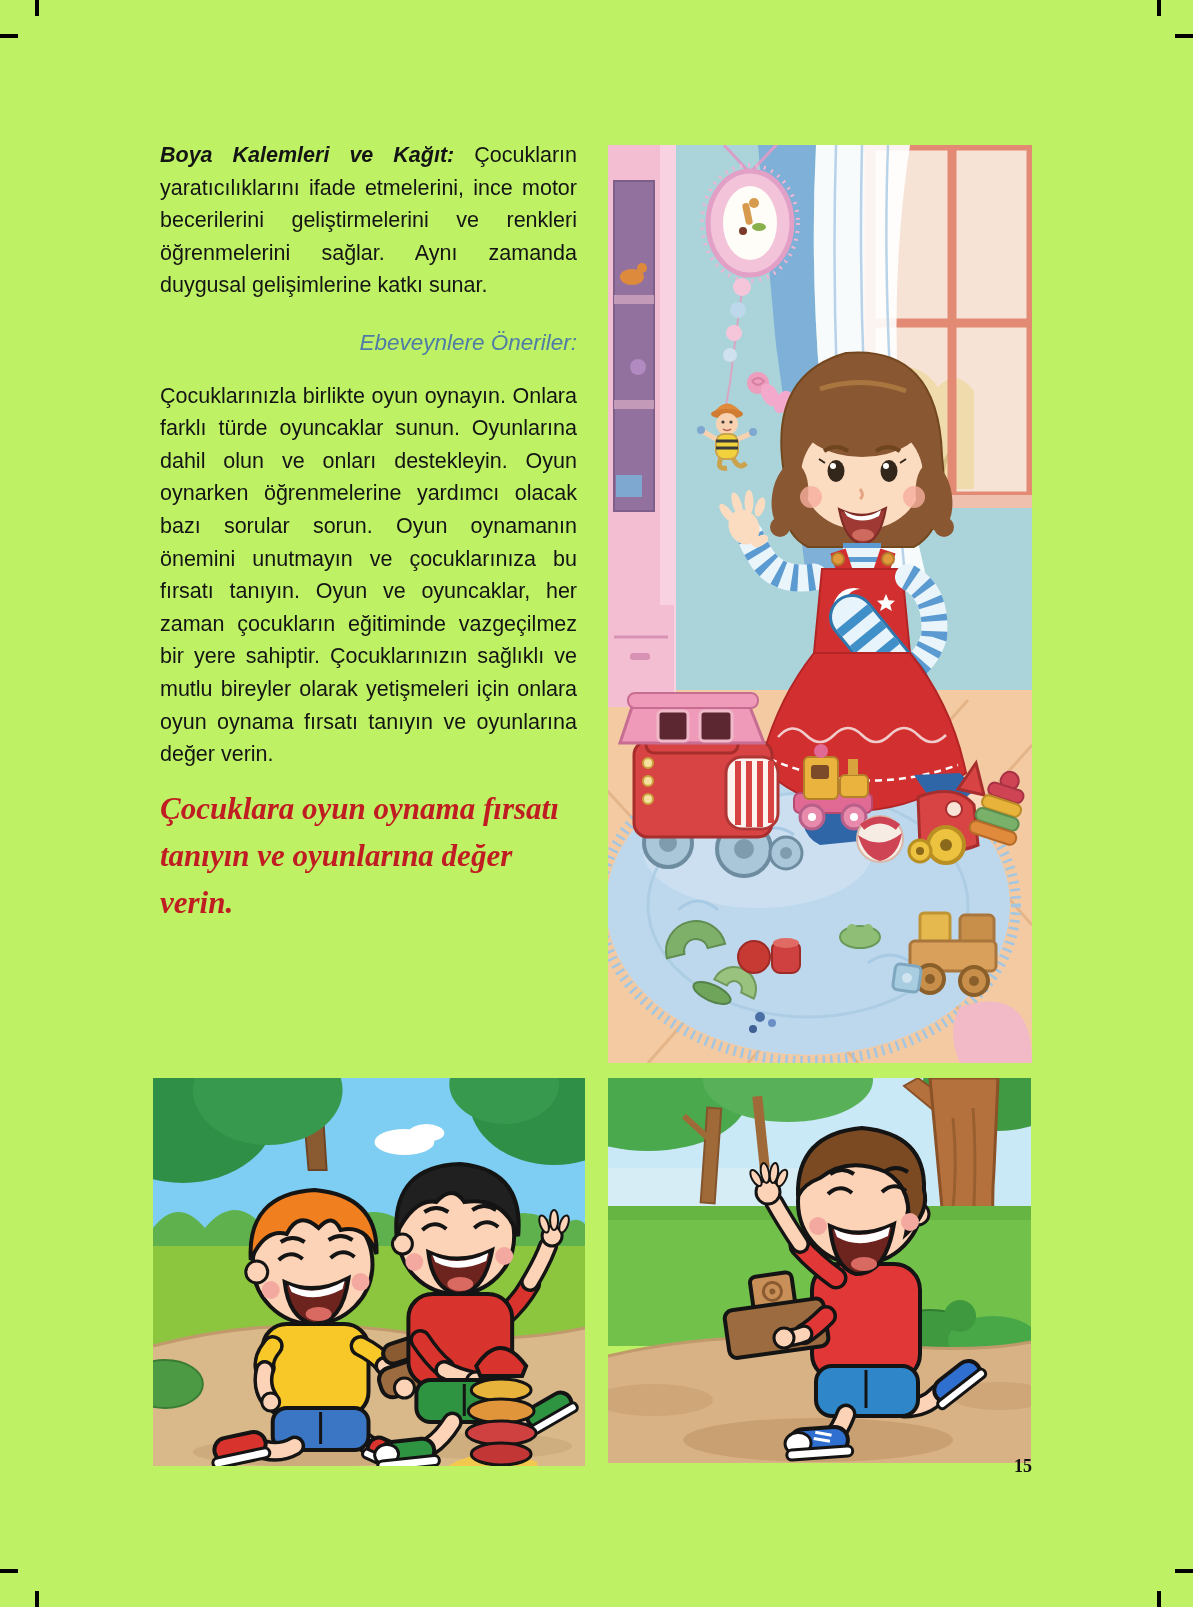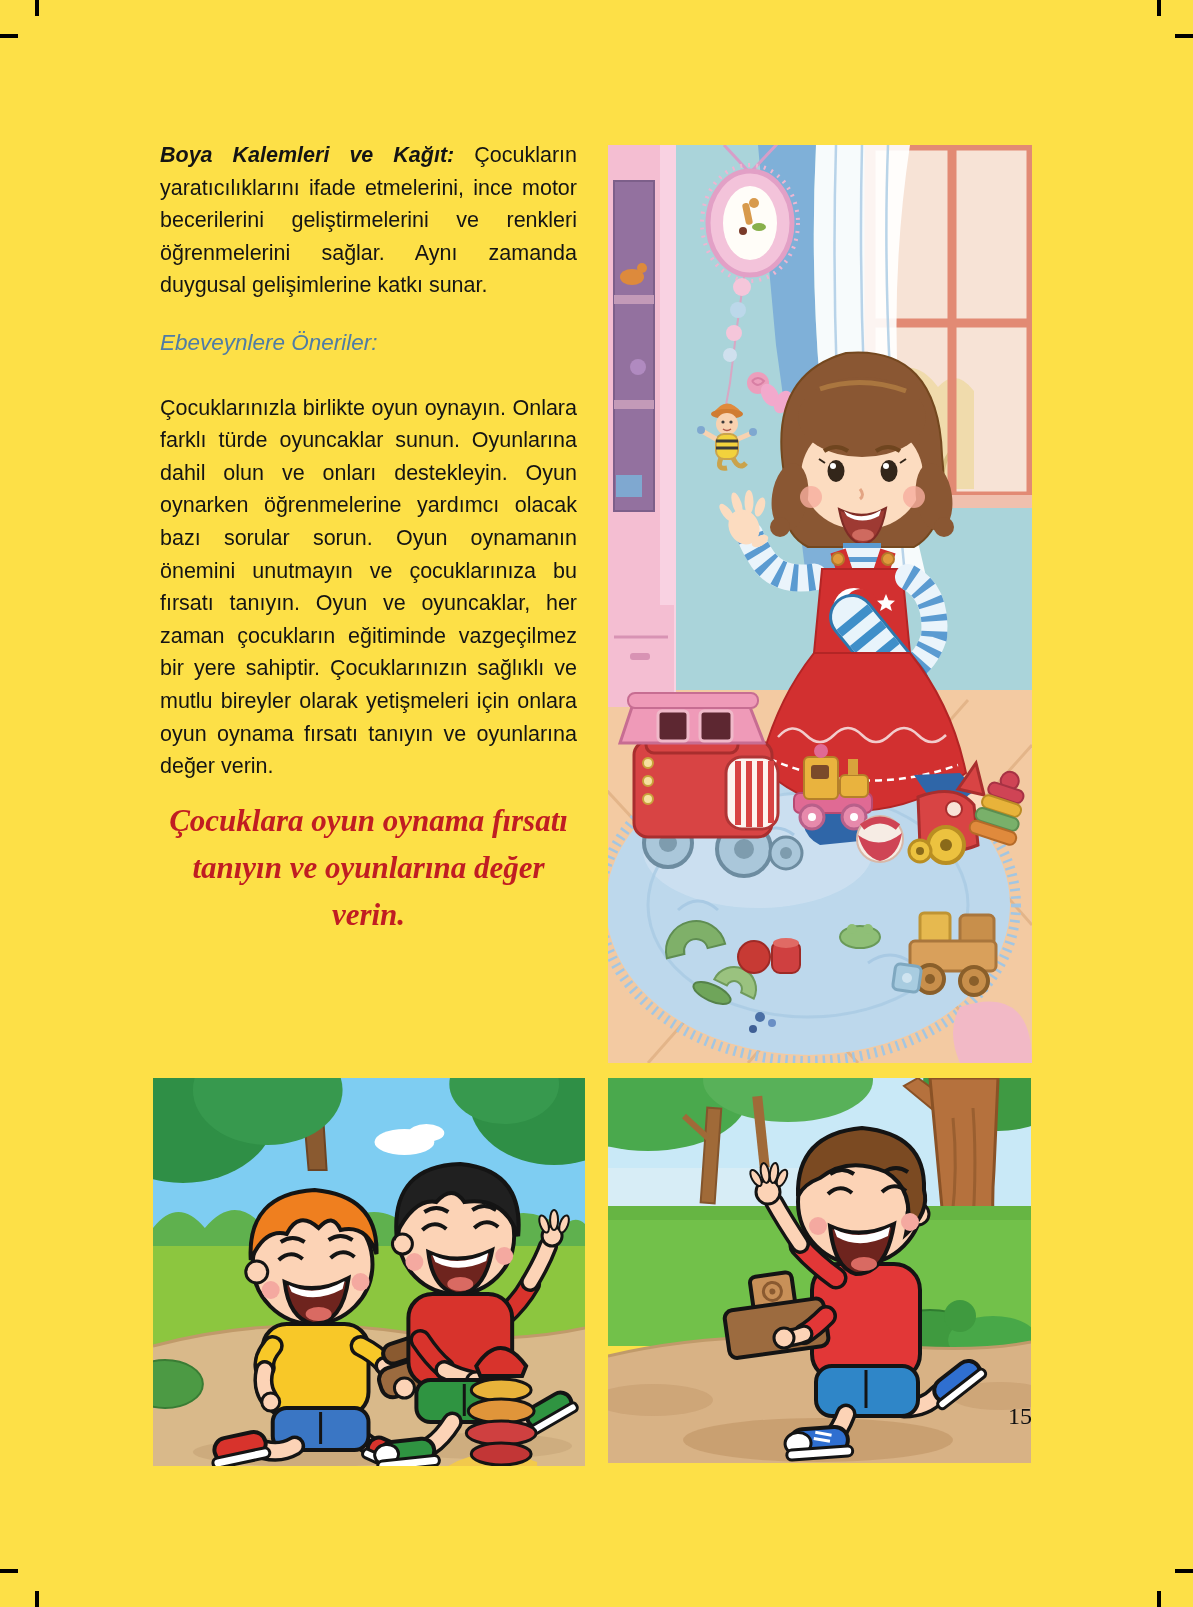--- a/index.html
+++ b/index.html
@@ -1,44 +1,44 @@
 <!DOCTYPE html>
 <html><head>
 <meta charset="utf-8">
 <style>
   html,body{margin:0;padding:0;background:#e8e8e8;}
   .sheet{
-    position:relative;width:1193px;height:1607px;background:#fde047;
+    position:relative;width:1193px;height:1607px;background:#bef264;
     margin:0 auto;overflow:hidden;
     font-family:"Liberation Sans",sans-serif;
   }
   .crop{position:absolute;background:#000;}
   .textcol{
     position:absolute;left:160px;top:139px;width:417px;
     color:#141414;font-size:21.5px;line-height:32.6px;text-align:justify;
   }
   .textcol p{margin:0;}
   .lead{font-weight:bold;font-style:italic;}
   .subhead{
     font-style:italic;color:#4f7ca6;font-size:22.5px;font-weight:normal;
-    margin:25px 0 32px 0;text-align:left;
+    margin:25px 0 20px 0;text-align:right;
   }
   .pullquote{
-    margin-top:14px;text-align:center;
+    margin-top:14px;text-align:left;
     font-family:"Liberation Serif",serif;font-weight:bold;font-style:italic;
     font-size:31px;line-height:47px;color:#c01d22;
   }
   .fig{position:absolute;overflow:hidden;}
   .fig svg{display:block;width:100%;height:100%;}
   .fig-main{left:608px;top:145px;width:424px;height:918px;}
   .fig-bl{left:153px;top:1078px;width:432px;height:388px;}
   .fig-br{left:608px;top:1078px;width:423px;height:385px;}
   .pagenum{
-    position:absolute;top:1403px;right:161px;
-    font-family:"Liberation Serif",serif;font-weight:normal;font-size:24px;color:#111;
+    position:absolute;top:1456px;right:161px;
+    font-family:"Liberation Serif",serif;font-weight:bold;font-size:18px;color:#111;
   }
 </style>
 </head>
 <body>
 
 <div class="sheet">
 
   <div class="crop" style="left:35px;top:0;width:4px;height:16px"></div>
   <div class="crop" style="left:0;top:34px;width:18px;height:4px"></div>
   <div class="crop" style="left:1157px;top:0;width:4px;height:16px"></div>

